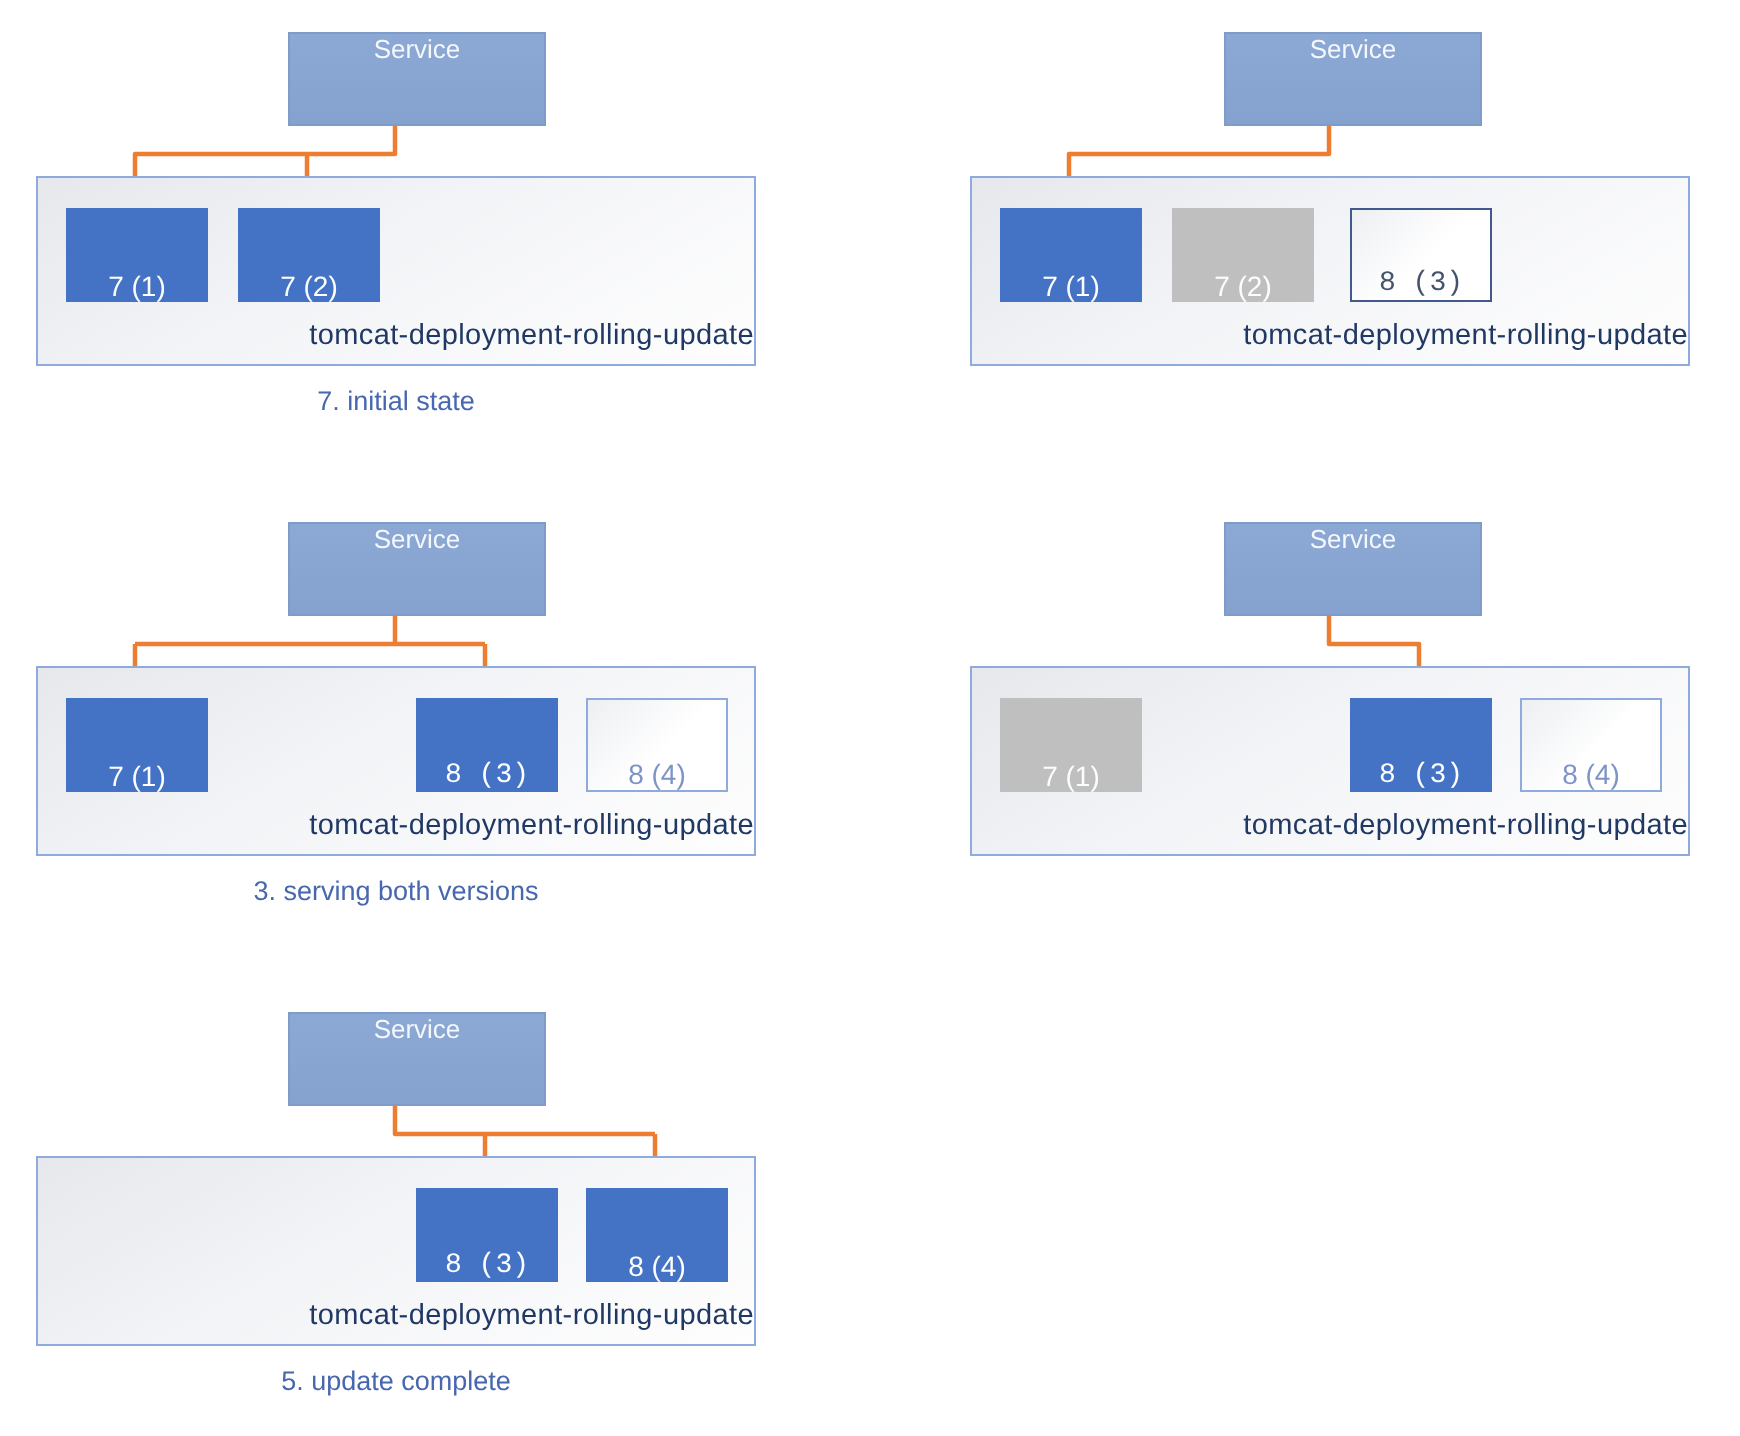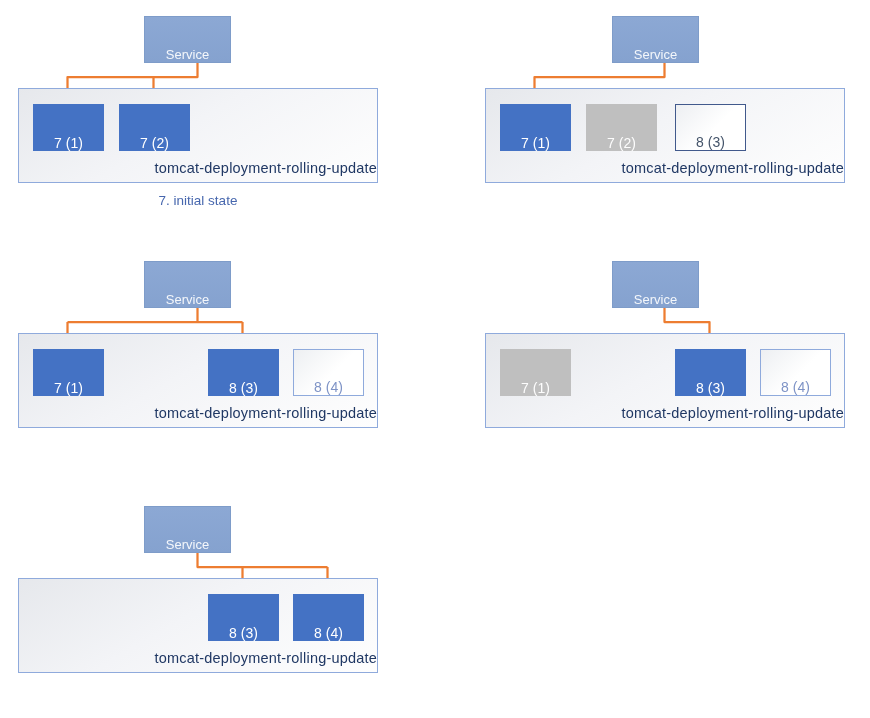--- a/index.html
+++ b/index.html
@@ -8,45 +8,45 @@
     font-family:"Liberation Sans", sans-serif;overflow:hidden;
   }
   .panel{position:absolute;width:435px;height:245px;}
   #panel-1{left:0;top:0;}
   #panel-2{left:435px;top:0;}
   #panel-3{left:0;top:245px;}
   #panel-4{left:435px;top:245px;}
   #panel-5{left:0;top:490px;}
 
   .service{
-    position:absolute;top:16px;left:144px;width:87px;height:47px;
+    position:absolute;top:16px;left:144px;width:129px;height:47px;
     background:linear-gradient(180deg,#8CA8D4 0%,#85A2CF 100%);
     border:1px solid #7E9CC9;box-sizing:border-box;
     color:#F4F7FB;font-size:13px;
-    display:flex;align-items:flex-end;justify-content:center;
+    display:flex;align-items:flex-start;justify-content:center;
   }
   .panel--right .service{left:177px;}
 
   .deployment{
     position:absolute;top:88px;left:18px;width:360px;height:95px;
     border:1px solid #8FAADC;box-sizing:border-box;
     background:linear-gradient(150deg,#E6E8EC 0%,#F3F4F7 45%,#FEFEFE 100%);
   }
   .panel--right .deployment{left:50px;}
 
   .deployment-label{
     position:absolute;left:0;right:0;bottom:6px;text-align:right;
     font-size:14.5px;color:#203864;letter-spacing:.2px;
   }
 
   .pod{
     position:absolute;top:15px;width:71px;height:47px;box-sizing:border-box;
     display:flex;align-items:flex-end;justify-content:center;font-size:14px;
   }
-  .slot-a{left:14px;} .slot-b{left:100px;} .slot-c{left:189px;} .slot-d{left:274px;}
+  .slot-a{left:14px;} .slot-b{left:100px;} .slot-c{left:189px;font-family:Liberation Mono, monospace;} .slot-d{left:274px;}
   .pod--active{background:#4472C4;color:#FFFFFF;}
   .pod--old{background:#BFBFBF;color:#FDFDFD;}
   .pod--new{background:linear-gradient(135deg,#EDEFF2 0%,#FFFFFF 55%);
             border:1.5px solid #41598C;color:#44546A;}
   .pod--new-light{background:linear-gradient(135deg,#EDEFF2 0%,#FFFFFF 55%);
             border:1.5px solid #8FAADC;color:#7E93C6;}
 
   .caption{
     position:absolute;top:193px;left:18px;width:360px;text-align:center;
     font-size:13.5px;color:#4767AE;
@@ -115,20 +115,21 @@
       <span>7 (1)</span>
     </div>
     <div class="pod pod--active slot-c">
       <span>8 (3)</span>
     </div>
     <div class="pod pod--new-light slot-d">
       <span>8 (4)</span>
     </div>
     <div class="deployment-label">tomcat-deployment-rolling-update</div>
   </div>
+  <div class="caption">3. serving both versions</div>
 </div>
 
 <div class="panel panel--right" id="panel-4">
   <div class="service">
     <span>Service</span>
   </div>
   <svg class="arrows" viewBox="0 0 435 245">
     <path d="M229.5,63 V77 H274.5 V92" fill="none" stroke="#ED7D31" stroke-width="2.25" stroke-linejoin="round"></path>
     <polygon points="269,90 280,90 274.5,101" fill="#ED7D31"></polygon>
   </svg>
@@ -157,13 +158,14 @@
   </svg>
   <div class="deployment">
     <div class="pod pod--active slot-c">
       <span>8 (3)</span>
     </div>
     <div class="pod pod--active slot-d">
       <span>8 (4)</span>
     </div>
     <div class="deployment-label">tomcat-deployment-rolling-update</div>
   </div>
+  <div class="caption">5. update complete</div>
 </div>
 
 </body></html>

